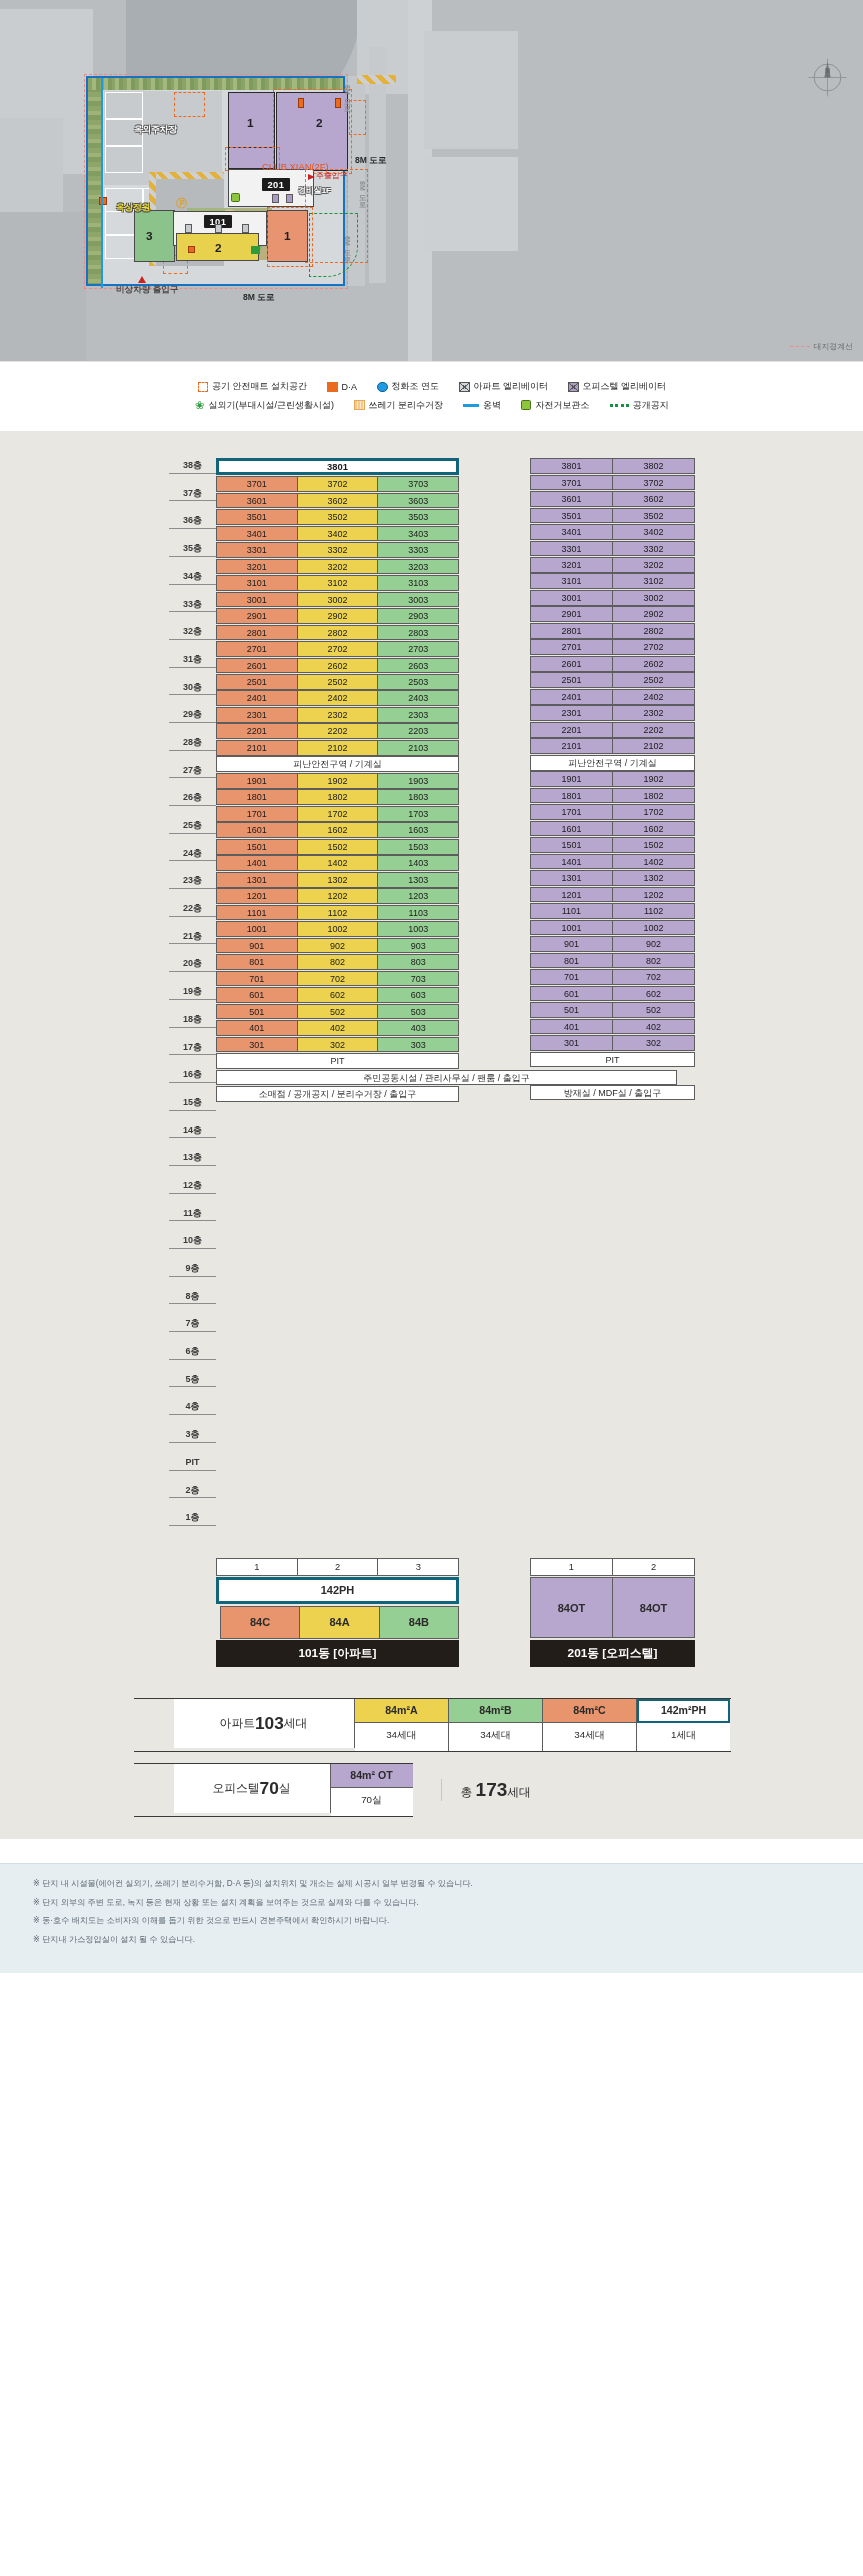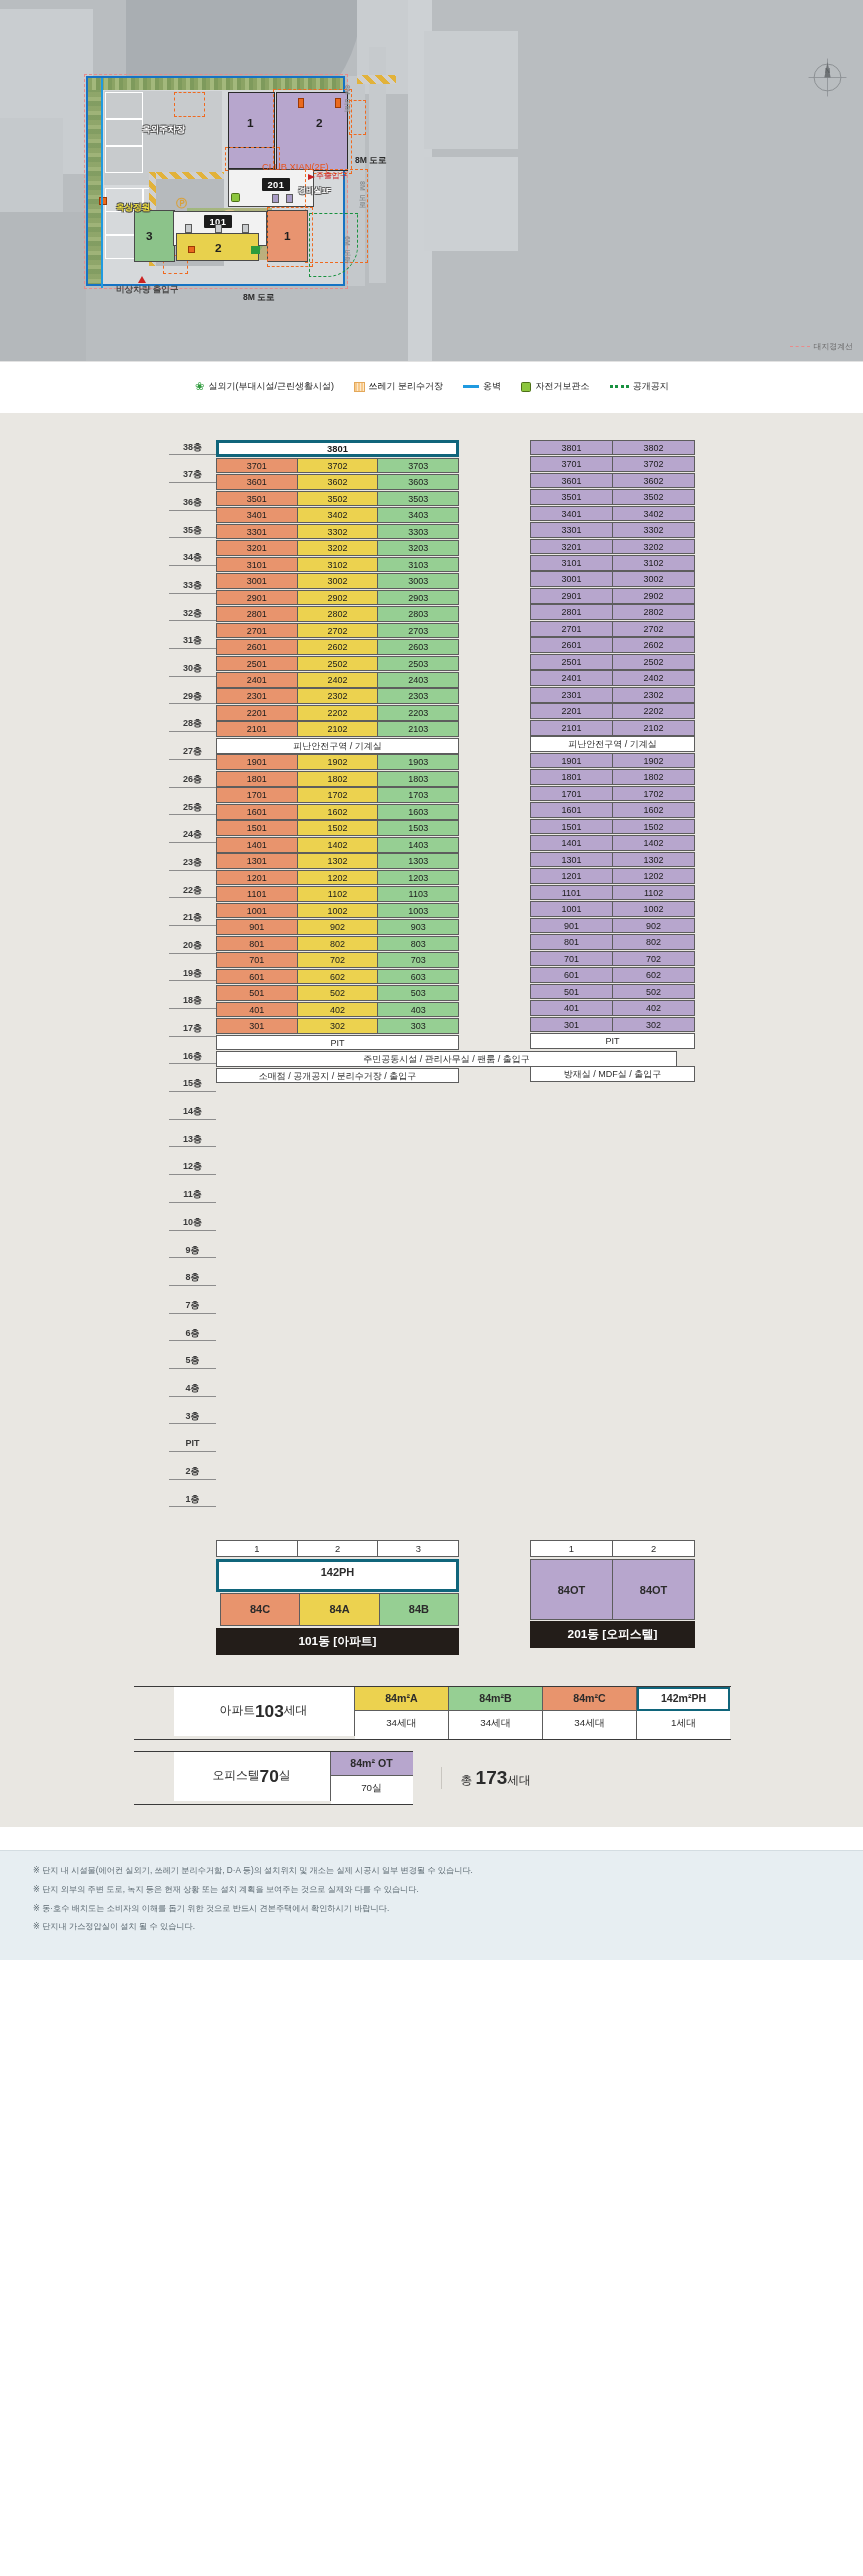--- a/index.html
+++ b/index.html
@@ -206,21 +206,21 @@
   }
   .tb-left { width:243px; margin-right:71px; margin-left:47px;}
   .tb-right { width:165px;}
   .tb-head { display:flex; height:17.3px;}
   .tb-head div{
     flex:1; text-align:center; font-size:9.4px; line-height:15.7px;
     border:0.8px solid #5d5d5d; background:#fff; margin-left:-0.8px;
   }
   .tb-head div:first-child{margin-left:0;}
   .tb-ph {
-    height:33px; border:3.1px solid #10657b; background:#fff; margin-top:1.6px;
+    height:27px; border:3.1px solid #10657b; background:#fff; margin-top:1.6px;
     text-align:center; line-height:20.4px; font-size:11px; font-weight:bold;
   }
   .tb-types { display:flex; height:33px; margin-top:1.6px;}
   .tb-types div{
     flex:1; text-align:center; font-size:11px; font-weight:bold; line-height:31px;
     border:0.8px solid #5d5d5d; margin-left:-0.8px;
   }
   .tb-types div:first-child{margin-left:4px;}
   .tb-foot {
     height:27px; background:#231d19; color:#fff; text-align:center;
@@ -292,21 +292,21 @@
       <div class="parking-area"></div>
       <div class="parking-stall" style="left:17.3px;top:14px;width:38px;height:27px;"></div>
       <div class="parking-stall" style="left:17.3px;top:41px;width:38px;height:27px;"></div>
       <div class="parking-stall" style="left:17.3px;top:68px;width:38px;height:27px;"></div>
       <div class="parking-stall" style="left:17.3px;top:110px;width:38px;height:23.6px;"></div>
       <div class="parking-stall" style="left:17.3px;top:133px;width:38px;height:23.6px;"></div>
       <div class="parking-stall" style="left:17.3px;top:157px;width:38px;height:23.6px;"></div>
       <div class="parking-stall" style="left:55px;top:110px;width:31px;height:17.3px;"></div>
       <div class="parking-stall" style="left:55px;top:127px;width:31px;height:17.3px;"></div>
 
-      <div class="lbl-map" style="left:46px;top:46px;margin-left:8px;">옥외주차장</div>
+      <div class="lbl-map" style="left:46px;top:46px;">옥외주차장</div>
 
       <div class="dash-orange" style="left:86px;top:14px;width:31px;height:25px;"></div>
 
       <div class="fire-lane"></div>
       <div class="hatch" style="left:61px;top:94px;width:75px;height:7px;"></div>
       <div class="hatch" style="left:61px;top:94px;width:7px;height:94px;"></div>
       <div class="lbl-map-dark" style="left:88px;top:118px;font-size:11px;color:#d8a13c;">Ⓟ</div>
       <div class="lbl-map-dark" style="left:82px;top:140px;width:39px;text-align:center;line-height:1.25;white-space:pre;color:#9a9ea1;font-size:7.9px;">소방차
 전용</div>
       <div class="dash-orange" style="left:75px;top:177px;width:25px;height:19px;"></div>
@@ -378,20 +378,42 @@
       <polygon points="26,6 22,26 30,26" fill="#6f7376"></polygon>
       <text x="26" y="20" font-size="9" fill="#55595c" text-anchor="middle" font-family="Liberation Sans, sans-serif">N</text>
     </svg>
 
     <div class="boundary-note">
       <span class="sw"></span><span>대지경계선</span>
     </div>
   </div>
 
   <div class="legend">
+    <div class="legend-row">
+      <div class="legend-item">
+        <span class="lg-mark lg-dashbox"></span>
+        <span>공기 안전매트 설치공간</span>
+      </div>
+      <div class="legend-item">
+        <span class="lg-mark lg-da"></span>
+        <span>D·A</span>
+      </div>
+      <div class="legend-item">
+        <span class="lg-mark lg-circle"></span>
+        <span>정화조 연도</span>
+      </div>
+      <div class="legend-item">
+        <span class="lg-mark lg-elev-ap"></span>
+        <span>아파트 엘리베이터</span>
+      </div>
+      <div class="legend-item">
+        <span class="lg-mark lg-elev-of"></span>
+        <span>오피스텔 엘리베이터</span>
+      </div>
+    </div>
     <div class="legend-row">
       <div class="legend-item">
         <span class="lg-outdoor">❀</span>
         <span>실외기(부대시설/근린생활시설)</span>
       </div>
       <div class="legend-item">
         <span class="lg-mark lg-trash"></span>
         <span>쓰레기 분리수거장</span>
       </div>
       <div class="legend-item">

